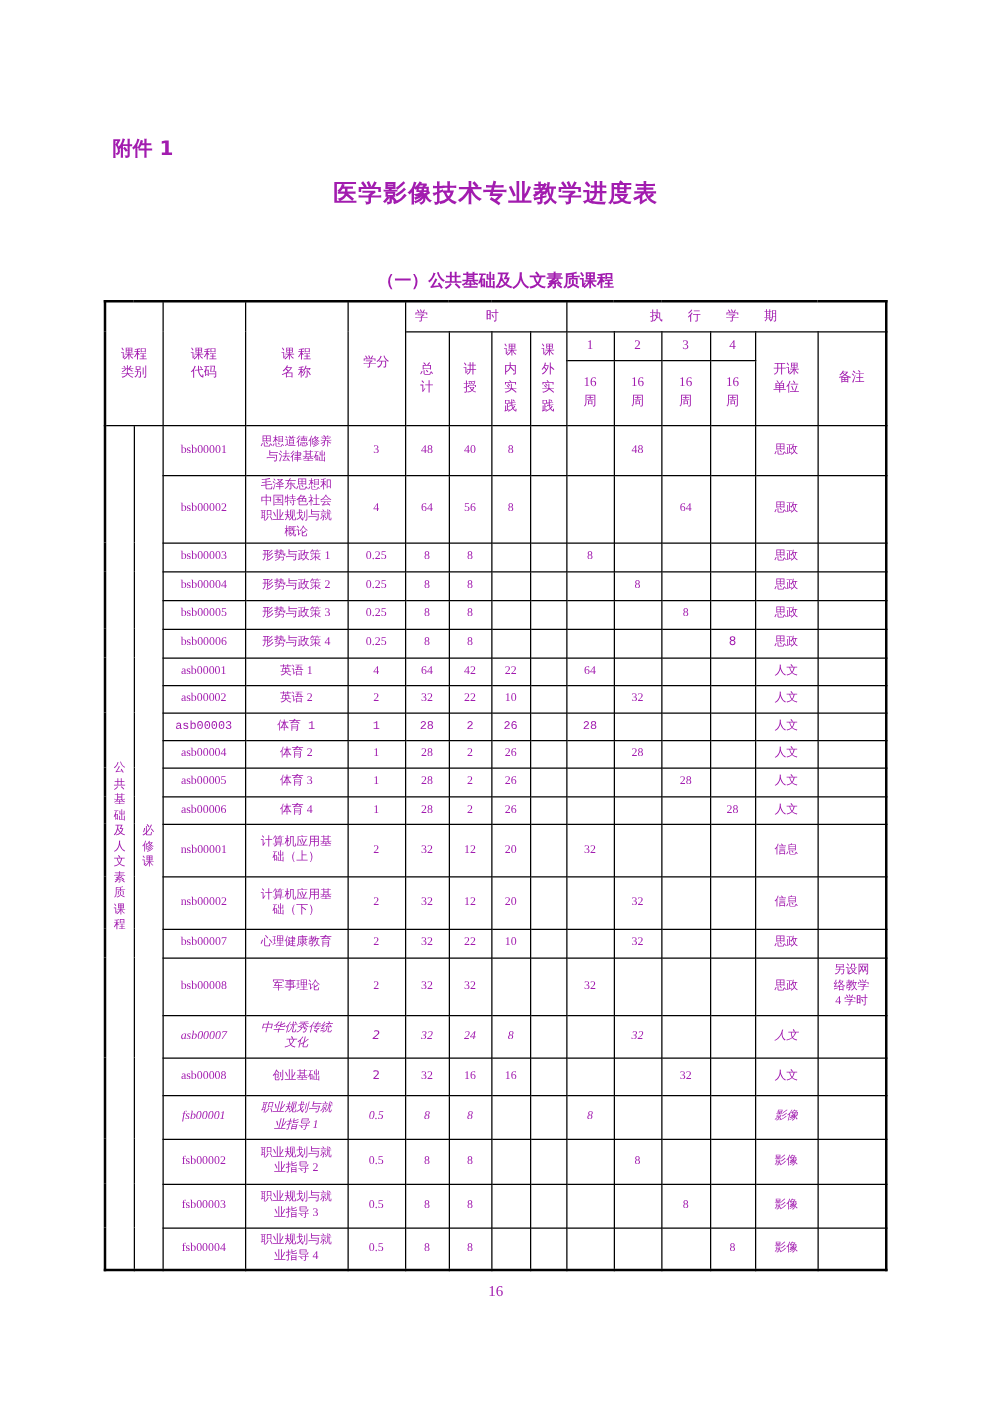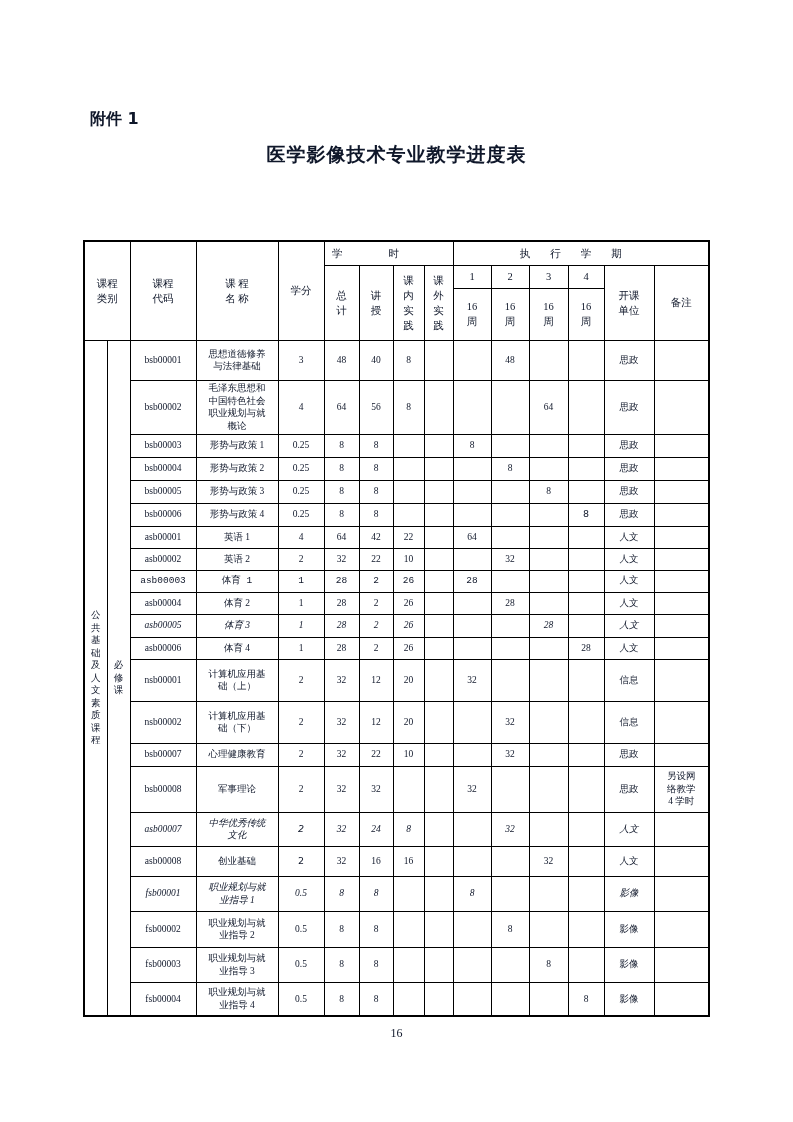--- a/index.html
+++ b/index.html
@@ -1,21 +1,21 @@
 <!DOCTYPE html>
 <html><head>
 <meta charset="utf-8">
 <style>
   html,body{margin:0;padding:0;background:#fff;}
   .page{
     position:relative;
     width:793px;height:1122px;
     background:#fff;
     font-family:"Liberation Serif","DejaVu Serif",serif;
-    color:#0f172a;
+    color:#a21caf;
     overflow:hidden;
   }
   .attachment{
     position:absolute;left:90px;top:109px;
     font-family:"DejaVu Sans","Liberation Sans",sans-serif;
     font-weight:bold;font-size:16px;
   }
   .doc-title{
     position:absolute;left:0;right:0;top:142px;
     text-align:center;
@@ -71,20 +71,21 @@
   }
 </style>
 </head>
 <body>
 
 <div class="page">
 
   <div class="attachment">附件 1</div>
 
   <div class="doc-title">医学影像技术专业教学进度表</div>
+  <div class="section-title">（一）公共基础及人文素质课程</div>
 
   <div class="table-wrap">
     <table class="course-table">
       <colgroup>
         <col style="width:23px">
           <col style="width:23px">
         <col style="width:66px">
           <col style="width:82px">
         <col style="width:46px">
           <col style="width:35px">
@@ -304,21 +305,21 @@
             <td>2</td>
             <td>26</td>
             <td></td>
             <td></td>
             <td>28</td>
             <td></td>
             <td></td>
             <td>人文</td>
             <td></td>
           </tr>
-          <tr style="height: 23px; font-style: italic;">
+          <tr style="height: 23px;">
             <td class="code-cell">asb00005</td>
             <td>体育 3</td>
             <td>1</td>
             <td>28</td>
             <td>2</td>
             <td>26</td>
             <td></td>
             <td></td>
             <td></td>
             <td>28</td>

